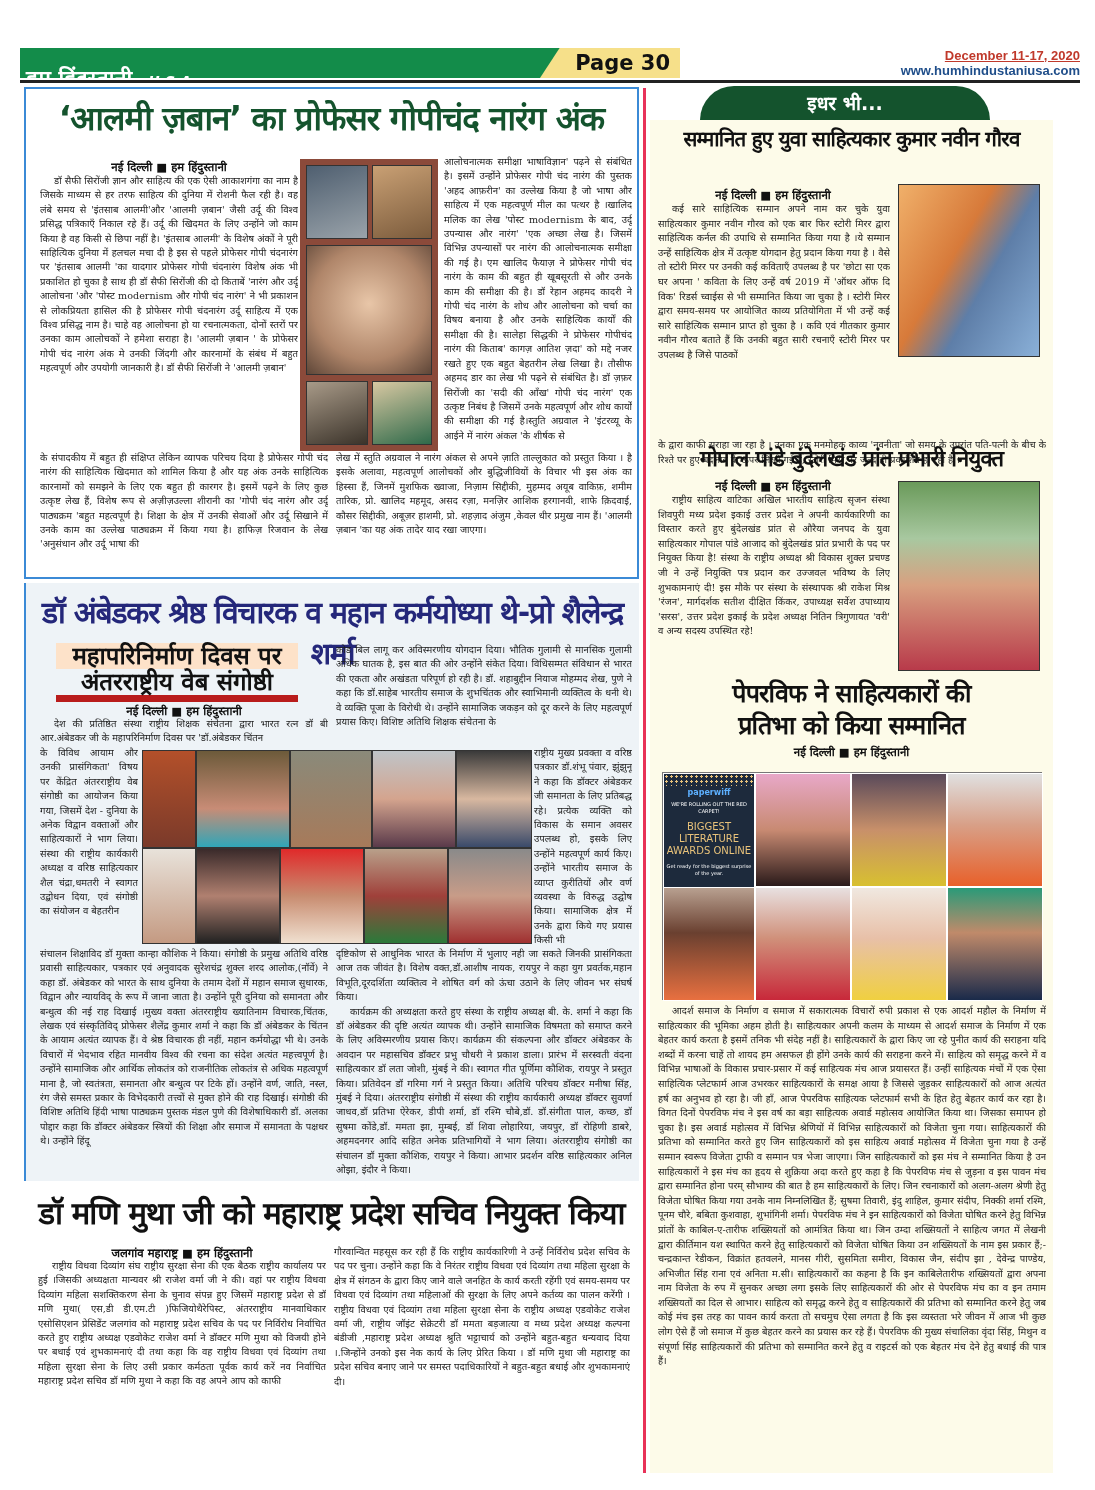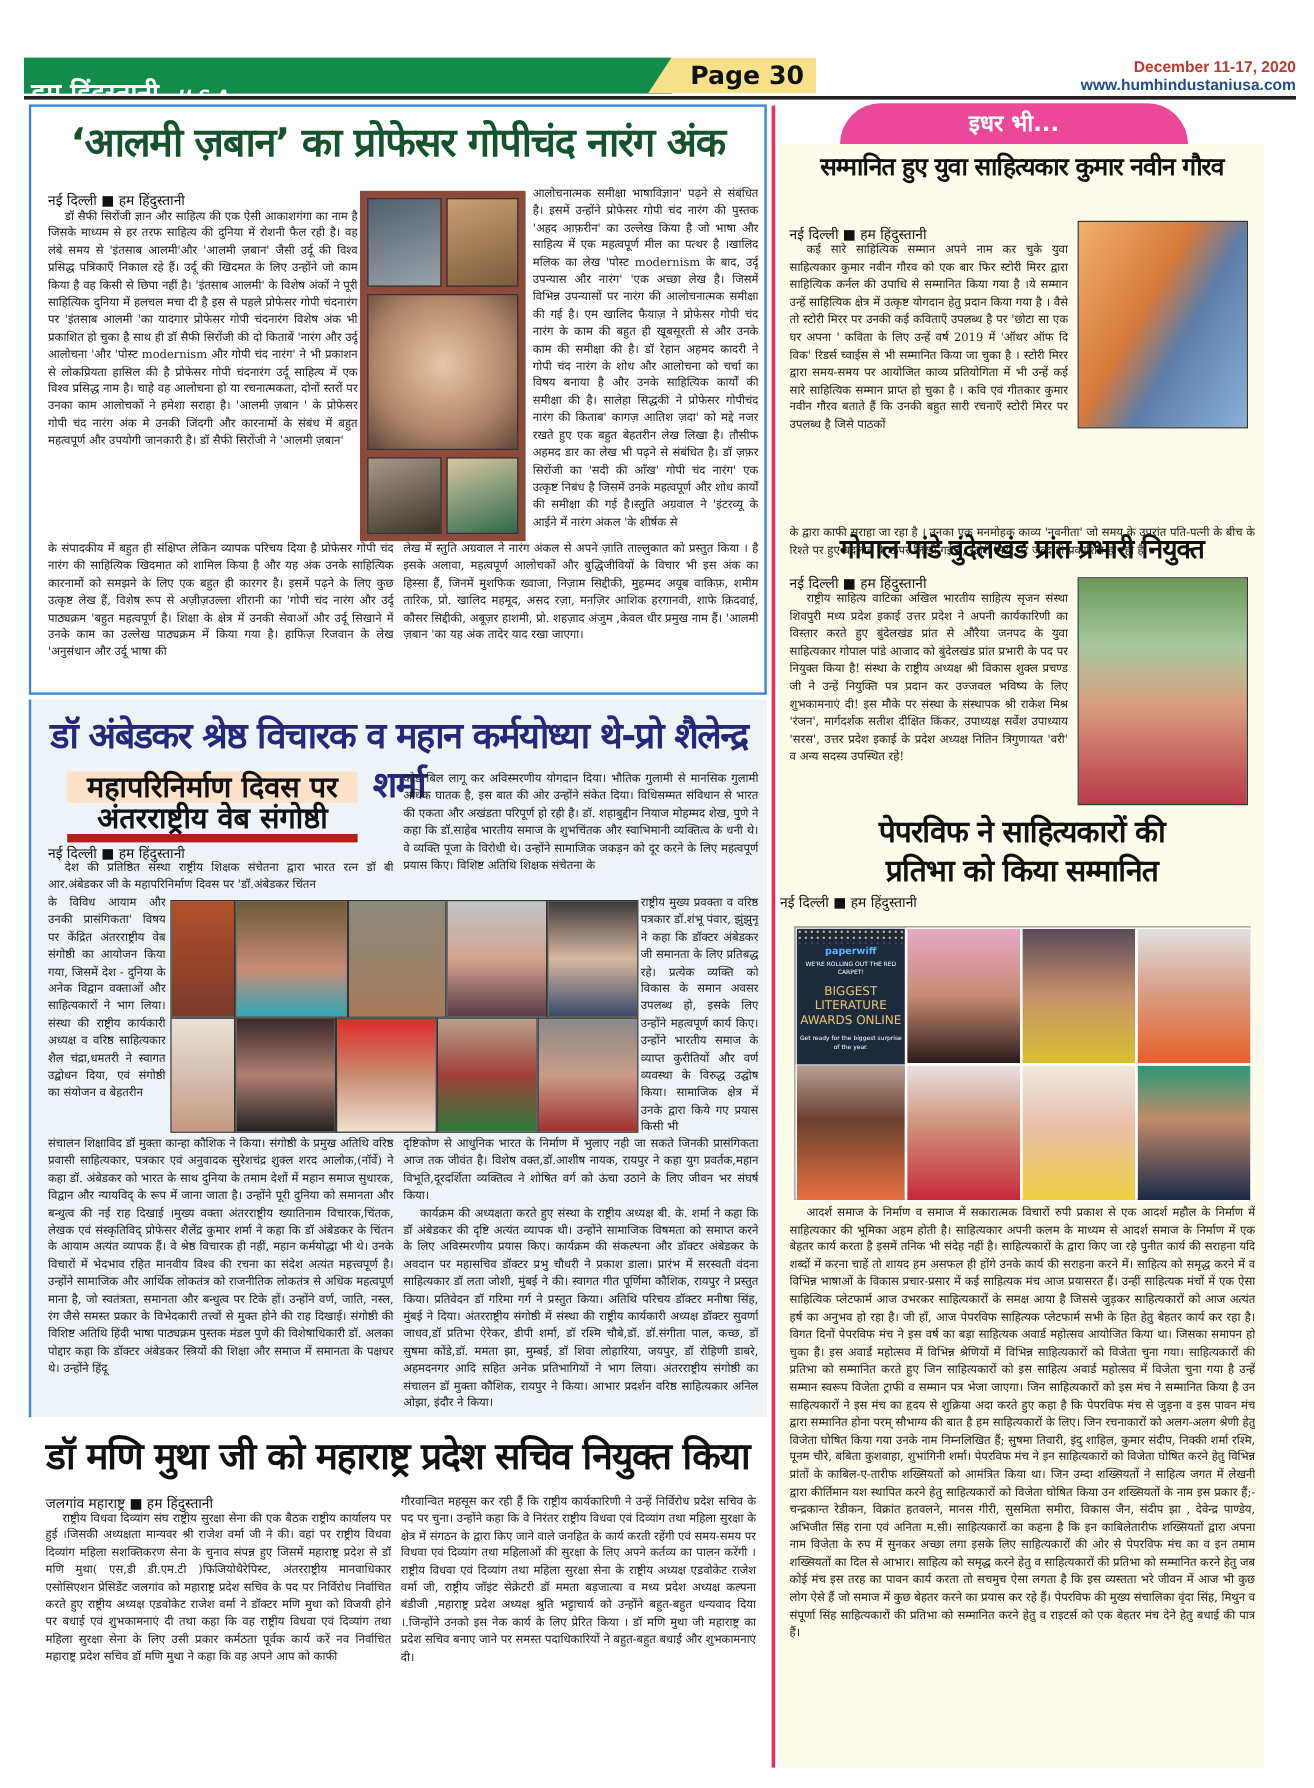--- a/index.html
+++ b/index.html
@@ -6,50 +6,50 @@
   html, body { width: 1095px; height: 1490px; background: #ffffff; overflow: hidden; }
   body { position: relative; font-family: "DejaVu Serif", serif; color: #1a1a1a; }
 
   
   .masthead { position: absolute; left: 20px; top: 48px; width: 1060px; height: 30px; }
   .mh-green { position: absolute; left: 0; top: 0; width: 540px; height: 30px; background: #138c4a; }
   .mh-title { position: absolute; left: 6px; top: 0; line-height: 30px; color: #fff; font-family: "DejaVu Sans", sans-serif; font-weight: bold; font-size: 22px; margin-top: 16px; }
   .mh-title i { font-size: 14px; font-style: italic; }
   .mh-page { position: absolute; left: 520px; top: 0; width: 140px; height: 30px; background: #f6e08a; clip-path: polygon(14% 0, 100% 0, 100% 100%, 0 100%); text-align: right; padding-right: 10px; line-height: 30px; font-family: "DejaVu Sans", sans-serif; font-weight: bold; font-size: 21px; color: #111; }
   .mh-date { position: absolute; right: 0; top: 0; text-align: right; font-family: "Liberation Sans", sans-serif; font-size: 13px; line-height: 15px; }
-  .mh-date .d { color: #c0392b; font-weight: bold; }
+  .mh-date .d { color: #c0392b; font-weight: bold; text-decoration: underline; }
   .mh-date .u { color: #1f4e8a; font-weight: bold; }
   .mh-rule { position: absolute; left: 20px; top: 80px; width: 1060px; height: 3px; background: #222; }
 
   .col-divider { position: absolute; left: 643px; top: 88px; width: 3px; height: 1385px; background: #e8325a; }
 
   
   .box1 { position: absolute; left: 24px; top: 87px; width: 615px; height: 492px; border: 2px solid #3b8ad6; background: #fff; }
   .h-red { position: absolute; left: 0; width: 100%; text-align: center; color: #14532d; font-family: "DejaVu Sans", sans-serif; font-weight: bold; font-size: 33px; letter-spacing: -1px; }
-  .byline { font-family: "DejaVu Serif", serif; font-weight: normal; font-size: 11.5px; text-align: left; color: #111; }
+  .byline { font-family: "DejaVu Serif", serif; font-weight: bold; font-size: 11.5px; text-align: center; color: #111; }
   .body-text { font-family: "DejaVu Serif", serif; font-size: 9.6px; line-height: 14.4px; text-align: justify; color: #1e1e1e; overflow: hidden; }
   .indent { text-indent: 14px; }
 
   .photo-frame { position: absolute; background: #8b4a3a; }
   .photo { position: absolute; border: 1px solid #333; }
 
   
   .box2 { position: absolute; left: 24px; top: 583px; width: 615px; height: 598px; background: #eef3f7; border-left: 2px solid #3b8ad6; }
   .h-blue { position: absolute; left: 0; width: 100%; text-align: center; color: #24277a; font-family: "DejaVu Sans", sans-serif; font-weight: bold; font-size: 30px; letter-spacing: -1.2px; }
   .subhead { position: absolute; left: 30px; top: 60px; width: 242px; text-align: center; font-family: "DejaVu Sans", sans-serif; font-weight: bold; font-size: 24px; line-height: 26px; color: #111; }
   .subhead .l1 { background: #fde2c9; display: block; }
   .subhead .l2 { border-bottom: 7px solid #b91c1c; display: block; }
 
   
   .box3 { position: absolute; left: 24px; top: 1185px; width: 615px; height: 295px; background: #fff; }
   .h-black { position: absolute; left: 0; width: 100%; text-align: center; color: #111; font-family: "DejaVu Sans", sans-serif; font-weight: bold; font-size: 31px; letter-spacing: -1px; }
 
   
   .rcol { position: absolute; left: 650px; top: 120px; width: 403px; height: 1353px; background: #fdfbe9; }
-  .tab-red { position: absolute; left: 700px; top: 86px; width: 290px; height: 34px; background: #ec4899; border-radius: 40px 40px 0 0; color: #fff; text-align: center; line-height: 34px; font-family: "DejaVu Sans", sans-serif; font-weight: bold; font-size: 19px; }
+  .tab-red { position: absolute; left: 700px; top: 86px; width: 290px; height: 34px; background: #14532d; border-radius: 40px 40px 0 0; color: #fff; text-align: center; line-height: 34px; font-family: "DejaVu Sans", sans-serif; font-weight: bold; font-size: 19px; }
   .r-head { position: absolute; left: 0; width: 100%; text-align: center; color: #111; font-family: "DejaVu Sans", sans-serif; font-weight: bold; letter-spacing: -0.8px; }
   .r-body { font-family: "DejaVu Serif", serif; font-size: 9.6px; line-height: 14.6px; text-align: justify; color: #1e1e1e; overflow: hidden; }
 
   .grid-tile { position: absolute; border: 1px solid #fff; }
   .award-tile { background: #1d2a3c; color: #e8c27a; font-family: "DejaVu Sans", sans-serif; text-align: center; overflow: hidden; }
   .award-tile .brand { color: #5db0ff; font-size: 8px; margin-top: 14px; font-weight: bold; }
   .award-tile .rolling { color: #fff; font-size: 5px; margin-top: 4px; line-height: 7px; }
   .award-tile .big { font-size: 10px; line-height: 12px; margin-top: 6px; }
   .award-tile .ready { color: #fff; font-size: 5px; line-height: 7px; margin-top: 6px; }
   .confetti { position: absolute; left: 0; top: 0; width: 100%; height: 12px; background: radial-gradient(#e8c27a 1px, transparent 1.3px) 0 0/5px 5px; }

